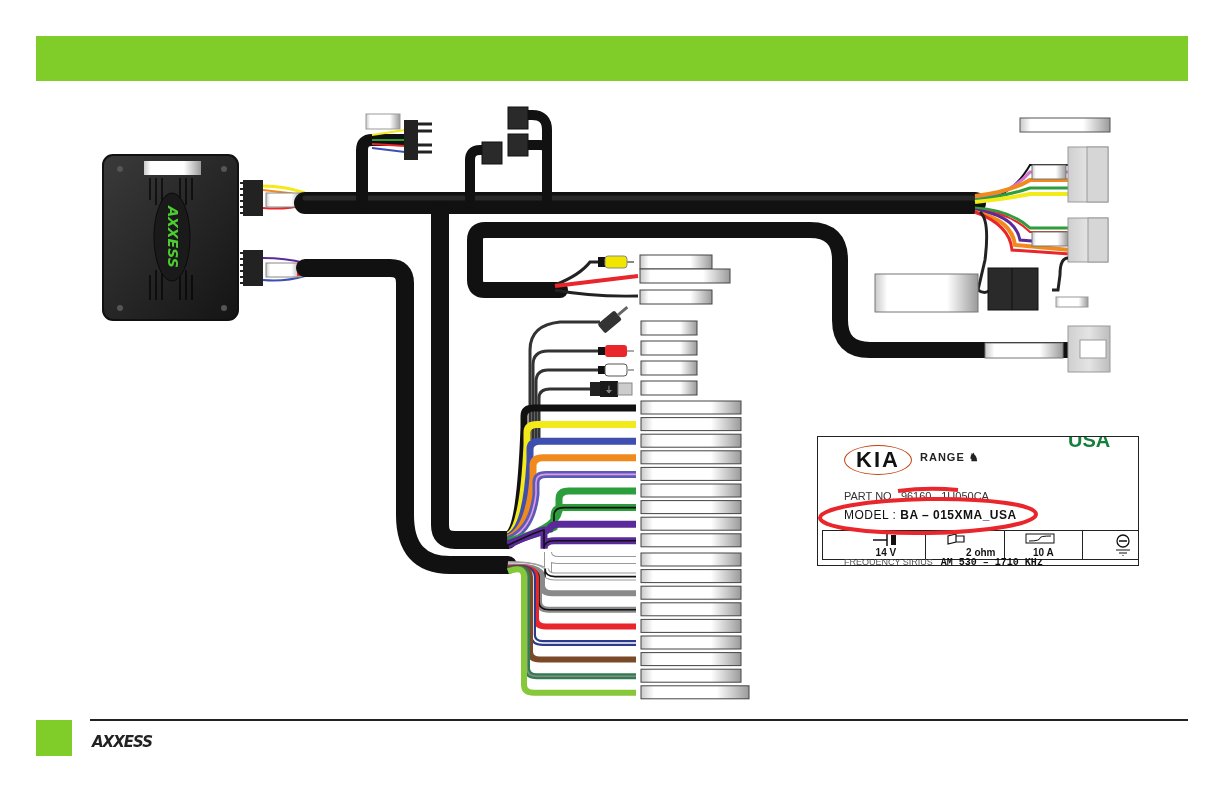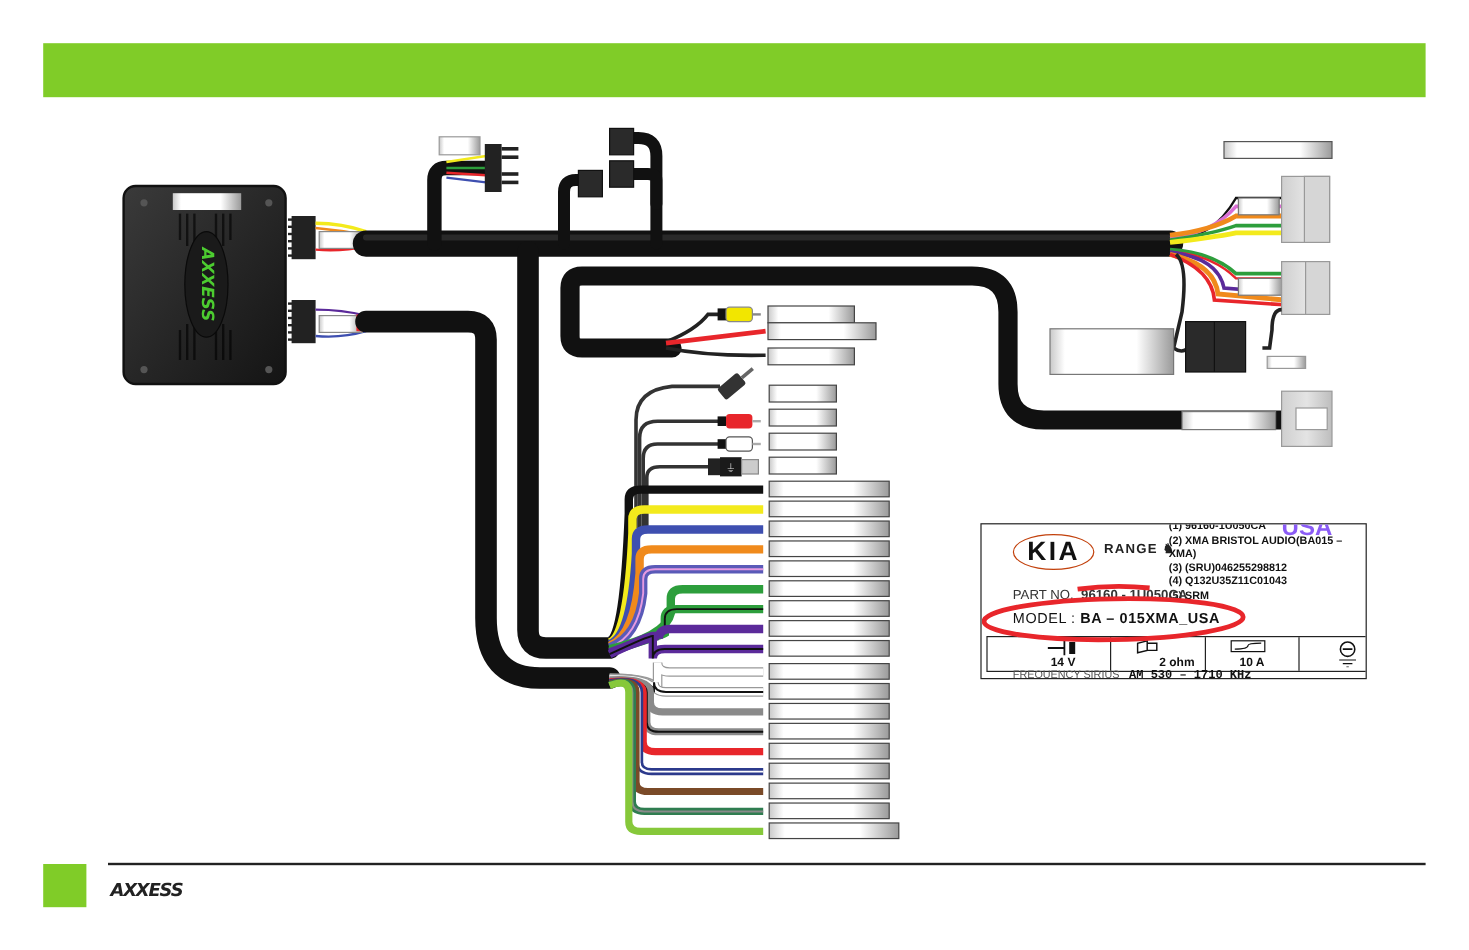--- a/index.html
+++ b/index.html
@@ -3,23 +3,23 @@
 <meta charset="utf-8">
 <style>
   html,body{margin:0;padding:0;background:#fff;}
   body{width:1224px;height:792px;position:relative;overflow:hidden;font-family:"Liberation Sans",sans-serif;}
   .hdr{position:absolute;left:36px;top:36px;width:1152px;height:45px;background:#80cc28;}
   .diagram{position:absolute;left:0;top:0;width:1224px;height:792px;}
   .kia-label{position:absolute;left:817px;top:436px;width:320px;height:128px;border:1px solid #222;background:#fff;overflow:hidden;}
   .kia-logo{position:absolute;left:26px;top:8px;width:68px;height:30px;border:1px solid #c2410c;border-radius:50%;box-sizing:border-box;font:bold 22px "Liberation Sans",sans-serif;letter-spacing:2px;color:#111;display:flex;align-items:center;justify-content:center;}
   .sirius{position:absolute;left:102px;top:14px;font:bold 11px "Liberation Sans",sans-serif;color:#222;letter-spacing:1px;}
   .spec-list{position:absolute;left:156px;top:-4px;font:bold 9px "Liberation Sans",sans-serif;color:#111;line-height:11.5px;}
-  .usa{position:absolute;left:250px;top:-8px;font:bold 20px "Liberation Sans",sans-serif;color:#8b5cf6;}
+  .usa{position:absolute;left:250px;top:-8px;font:bold 20px "Liberation Sans",sans-serif;color:#15803d;}
   .partno{position:absolute;left:26px;top:53px;font:11px "Liberation Sans",sans-serif;color:#333;}
-  .partno b{font-weight:bold;}
+  .partno b{font-weight:normal;}
   .model{position:absolute;left:26px;top:71px;font:12px "Liberation Sans",sans-serif;color:#111;letter-spacing:.5px;text-align:center;}
   .model b{font-weight:bold;}
   .spec-table{position:absolute;left:4px;top:93px;width:314px;height:28px;border:1px solid #222;display:flex;padding-left:24px;}
   .spec-cell{flex:1;border-right:1px solid #222;position:relative;font:bold 10px "Liberation Sans",sans-serif;color:#111;}
   .spec-cell:last-child{border-right:none;}
   .spec-cell span.v{position:absolute;bottom:1px;left:0;right:0;text-align:center;}
   .freq{position:absolute;left:26px;top:120px;font:9px "Liberation Sans",sans-serif;color:#555;}
   .freq b{color:#111;margin-left:8px;font-size:10px;font-family:Liberation Mono, monospace;}
   .footer-sq{position:absolute;left:36px;top:720px;width:36px;height:36px;background:#80cc28;}
   .footer-line{position:absolute;left:90px;top:719px;width:1098px;height:2px;background:#222;}
@@ -271,27 +271,20 @@
       <rect x="641" y="652.6" width="100" height="13" fill="url(#lblG)" stroke="#444"></rect>
       <rect x="641" y="669.2" width="100" height="13" fill="url(#lblG)" stroke="#444"></rect>
       <rect x="641" y="685.8" width="108" height="13" fill="url(#lblG)" stroke="#444"></rect>
     </g>
 </svg>
 
 <div class="kia-label">
   <div class="kia-logo">KIA</div>
   <div class="sirius"><span>RANGE</span><span> ♞</span></div>
   <div class="usa">USA</div>
-  <div class="spec-list">
-    <div>(1) 96160-1U050CA</div>
-    <div>(2) XMA BRISTOL AUDIO(BA015 – XMA)</div>
-    <div>(3) (SRU)046255298812</div>
-    <div>(4) Q132U35Z11C01043</div>
-    <div>(5) SRM</div>
-  </div>
   <div class="partno"><span>PART NO.</span>&nbsp;&nbsp;<b>96160 - 1U050CA</b></div>
   <div class="model"><span>MODEL :</span> <b>BA – 015XMA_USA</b></div>
   <div class="spec-table">
     <div class="spec-cell">
       <svg width="40" height="16" style="position:absolute;left:26px;top:1px">
           <line x1="0" y1="8" x2="14" y2="8" stroke="#111" stroke-width="1.5"></line>
           <line x1="14" y1="2" x2="14" y2="14" stroke="#111" stroke-width="1.5"></line>
           <rect x="18" y="3" width="5" height="10" fill="#111"></rect>
         </svg>
       <span class="v">14 V</span>

